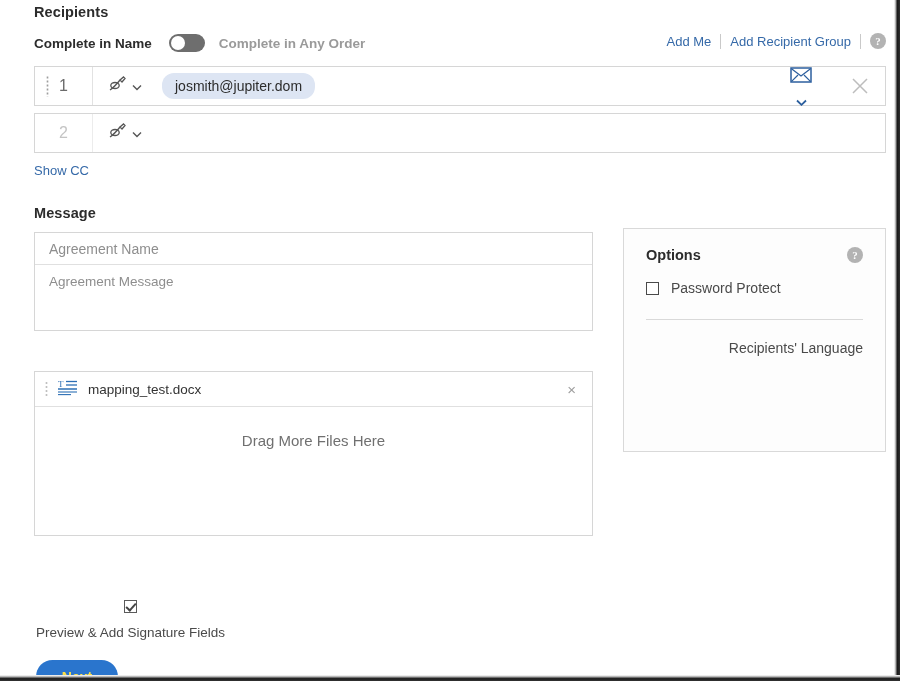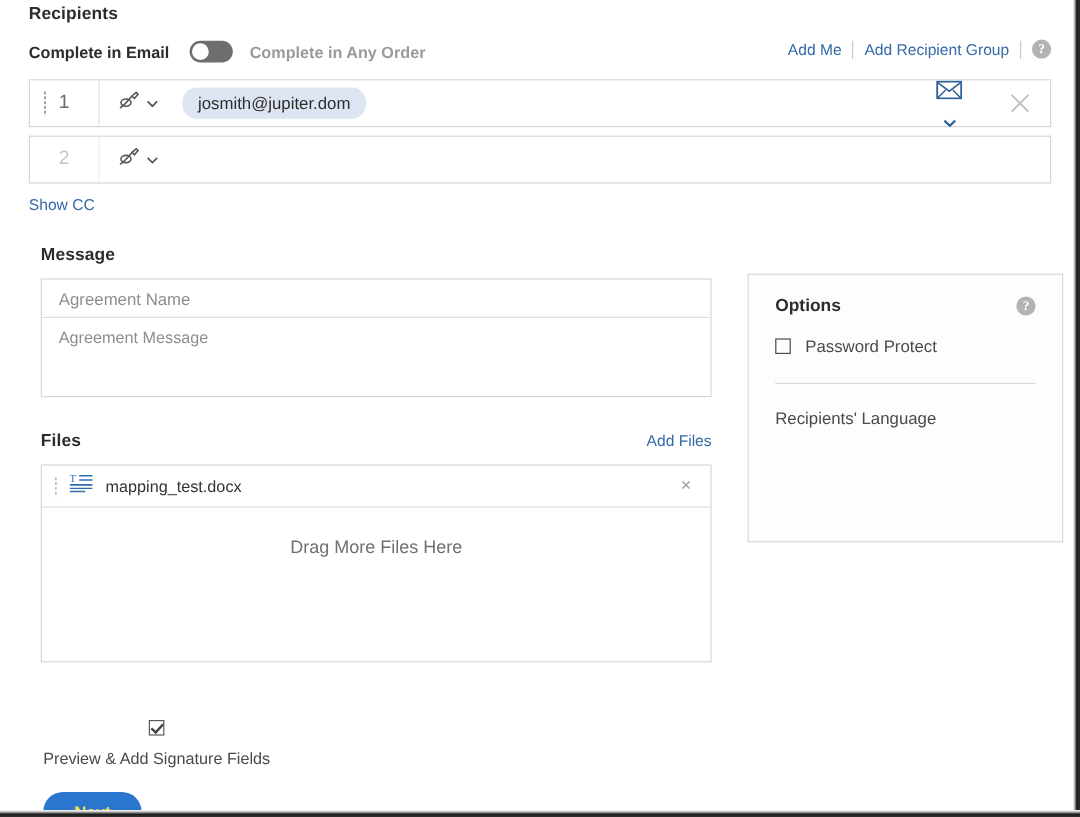--- a/index.html
+++ b/index.html
@@ -42,21 +42,21 @@
     width: 16px; height: 16px; border-radius: 50%;
     background: #b3b3b3; color: #fff;
     font-size: 11px; font-weight: bold;
     display: inline-flex; align-items: center; justify-content: center;
     font-family: "Liberation Serif", serif;
     cursor: pointer; flex: 0 0 auto;
   }
   .vsep { width: 1px; height: 15px; background: #c9c9c9; display: inline-block; }
 
   
-  .recipients-wrap { position: absolute; left: 24px; top: 4px; width: 852px; }
+  .recipients-wrap { position: absolute; left: 34px; top: 4px; width: 852px; }
   .rec-head { font-size: 14.5px; font-weight: bold; margin: 0 0 12px 0; }
 
   .order-row {
     display: flex; align-items: center; height: 22px; margin-bottom: 12px;
     position: relative;
   }
   .order-label-on { font-size: 13.5px; font-weight: bold; color: #2c2c2c; }
   .toggle {
     width: 36px; height: 18px; border-radius: 9px; background: #6e6e6e;
     margin-left: 17px; position: relative; cursor: pointer; flex: 0 0 auto;
@@ -129,21 +129,21 @@
   .opt-title { font-size: 14.5px; font-weight: bold; }
   .opt-item {
     display: flex; align-items: center; gap: 12px; margin-top: 17px;
     font-size: 14px; color: #4a4a4a; cursor: pointer;
   }
   .cbox {
     width: 13px; height: 13px; border: 1.5px solid #4a4a4a; background: #fff;
     flex: 0 0 auto;
   }
   .opt-div { height: 1px; background: #d9d9d9; margin: 23px 0 0 0; }
-  .opt-lang-label { font-size: 14px; color: #4a4a4a; margin-top: 20px; }
+  .opt-lang-label { font-size: 14px; color: #4a4a4a; margin-top: 20px; text-align: right; }
   .select-box {
     margin-top: 10px; height: 25px; border: 1px solid #9e9e9e; border-radius: 3px;
     background: #f4f4f4; display: flex; align-items: center;
     padding: 0 8px; font-size: 13.5px; color: #333; position: relative;
     cursor: pointer;
   }
   .spinner {
     position: absolute; right: 8px; top: 50%; transform: translateY(-50%);
     display: flex; flex-direction: column; gap: 2px; align-items: center;
   }
@@ -202,21 +202,21 @@
 </head>
 <body>
 
 <div class="page">
 
   <div class="recipients-wrap">
 
     <div class="rec-head sec-title">Recipients</div>
 
     <div class="order-row">
-      <span class="order-label-on">Complete in Email</span>
+      <span class="order-label-on">Complete in Name</span>
 
       <div class="toggle">
         <span class="knob"></span>
       </div>
 
       <span class="order-label-off">Complete in Any Order</span>
 
       <div class="rec-actions">
         <a class="link">Add Me</a>
         <span class="vsep"></span>
@@ -313,24 +313,20 @@
     </div>
 
 
     <div class="opt-div"></div>
 
     <div class="opt-lang-label">Recipients' Language</div>
 
   </div>
 
   <div class="files-wrap">
-    <div class="files-head">
-      <span class="sec-title">Files</span>
-      <a class="link">Add Files</a>
-    </div>
 
     <div class="files-box">
       <div class="file-row">
         <span class="file-dots"></span>
         <span>
           <svg width="20" height="17" viewBox="0 0 20 17">
             <text x="0" y="8" font-size="9" font-family="Liberation Serif, serif" fill="#2c6fb5">T</text>
             <line x1="8" y1="2.5" x2="19" y2="2.5" stroke="#2c6fb5" stroke-width="1.3"></line>
             <line x1="8" y1="6" x2="19" y2="6" stroke="#2c6fb5" stroke-width="1.3"></line>
             <line x1="0" y1="10" x2="19" y2="10" stroke="#2c6fb5" stroke-width="1.5"></line>

